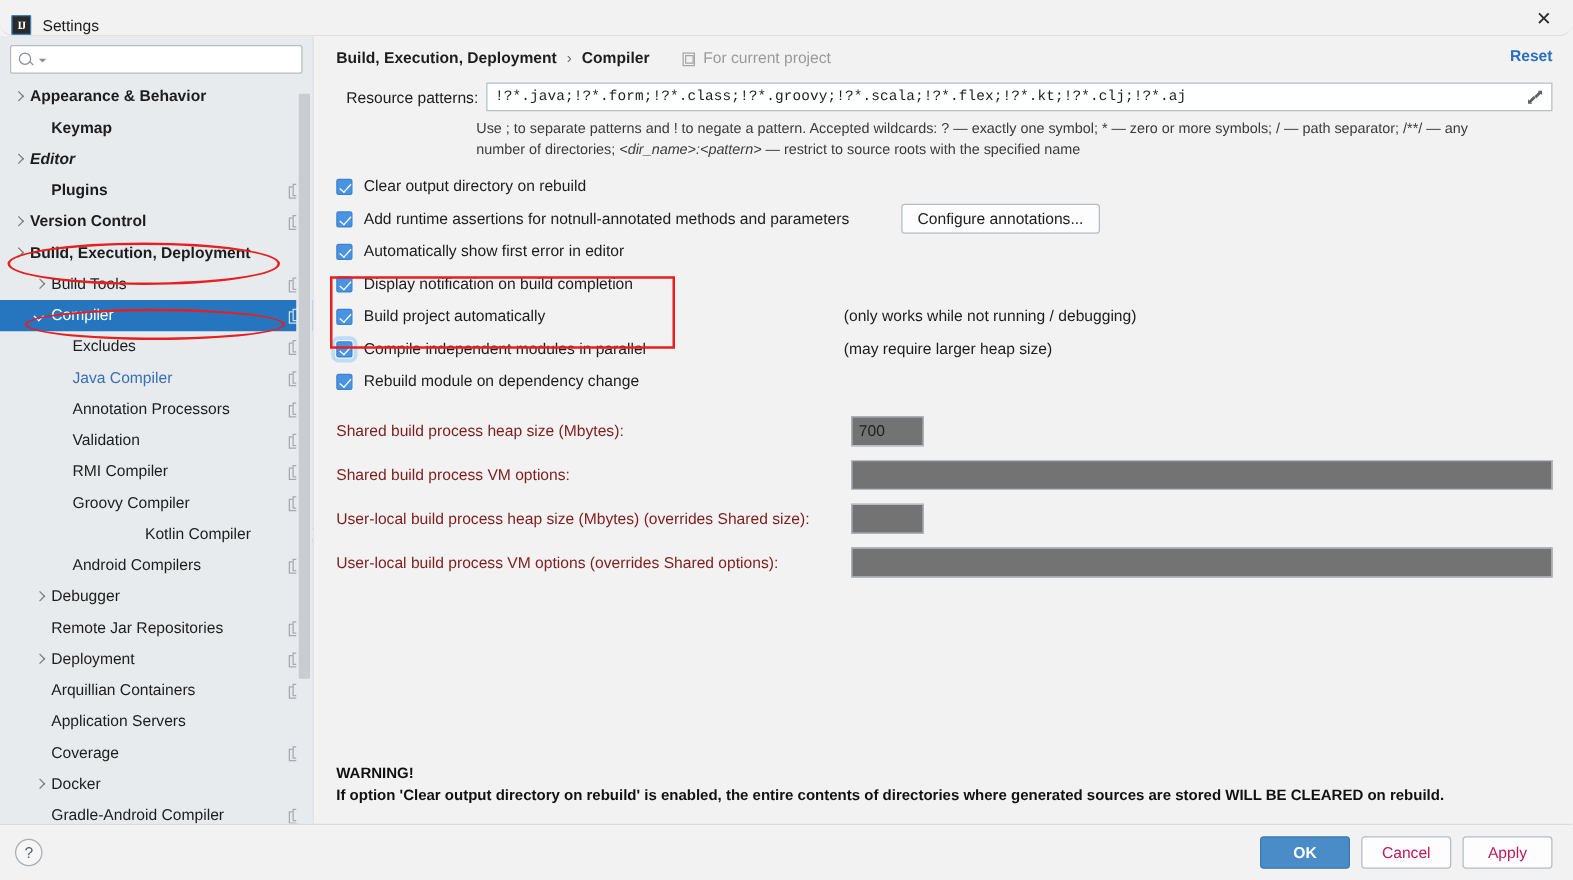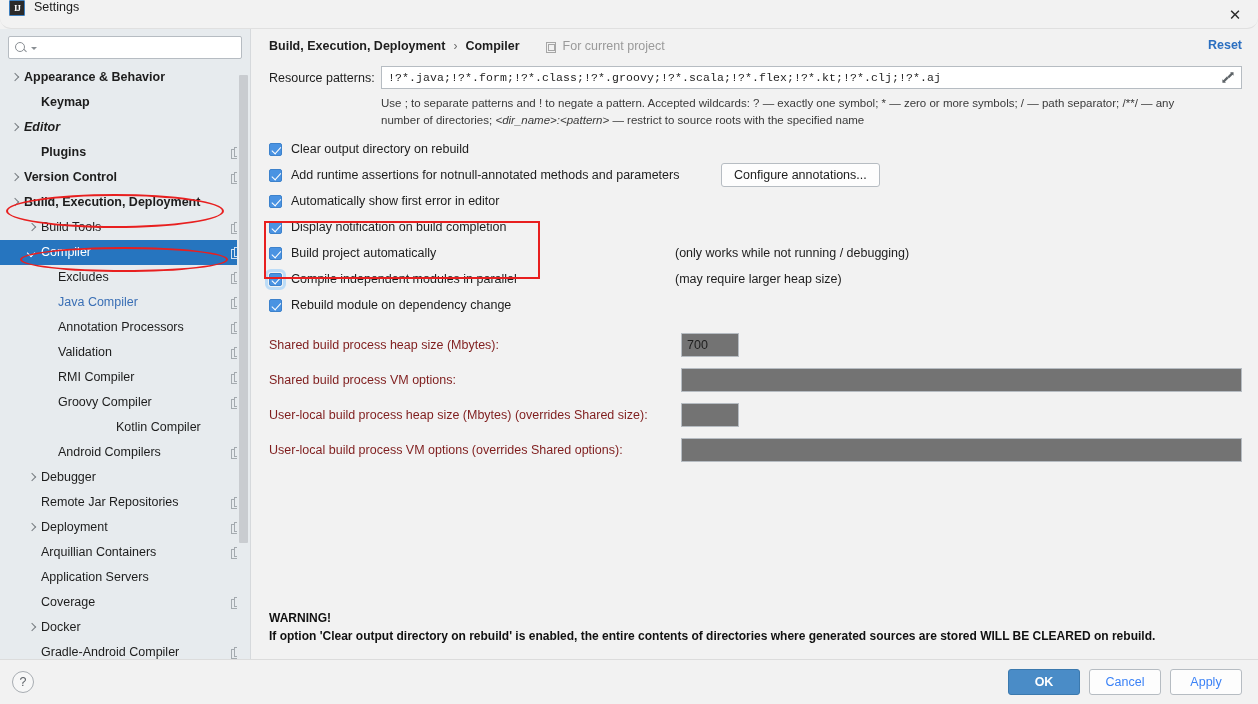--- a/index.html
+++ b/index.html
@@ -19,21 +19,21 @@
     width: 1258px; height: 704px;
     background: #f2f2f2;
     display: flex; flex-direction: column;
   }
 
   
   #titlebar {
     height: 29px;
     background: #f2f2f2;
     border-bottom: 1px solid #e0e0e0;
-    display: flex; align-items: flex-start;
+    display: flex; align-items: flex-end;
     flex: 0 0 29px;
     position: relative;
     border-radius: 11px;
   }
   #app-icon {
     width: 16px; height: 16px;
     margin-left: 9px; margin-right: 9px;
     background: #2a2a2a;
     border: 1px solid #3d7fbf;
     border-radius: 1px;
@@ -220,21 +220,21 @@
 
   #panel {
     flex: 1 1 auto;
     padding: 0 16px 0 18px;
     position: relative;
     min-height: 0;
   }
 
   
   #res-row { display: flex; align-items: center; margin-top: 3px; }
-  #res-label { font-size: 12.5px; color: #1d1d1d; width: 112px; flex: 0 0 112px; }
+  #res-label { font-size: 12.5px; color: #1d1d1d; width: 112px; flex: 0 0 112px; margin-left: 8px; }
   #res-field {
     flex: 1 1 auto;
     height: 23px;
     background: #fff;
     border: 1px solid #b6bcc2;
     display: flex; align-items: center;
     padding: 0 4px 0 6px;
     position: relative;
   }
   #res-value {
@@ -364,21 +364,21 @@
   .fbtn {
     min-width: 72px; height: 26px;
     padding: 0 14px;
     border-radius: 3px;
     font-family: "Liberation Sans", sans-serif;
     font-size: 12.5px;
     display: flex; align-items: center; justify-content: center;
     cursor: default;
     border: 1px solid #b6bcc2;
     background: #fdfdfd;
-    color: #3b82f6;
+    color: #be185d;
   }
   .fbtn.primary {
     background: #4a8cc7;
     border: 1px solid #3b79ae;
     color: #ffffff;
     font-weight: bold;
   }
 
   
   .ellipse {

